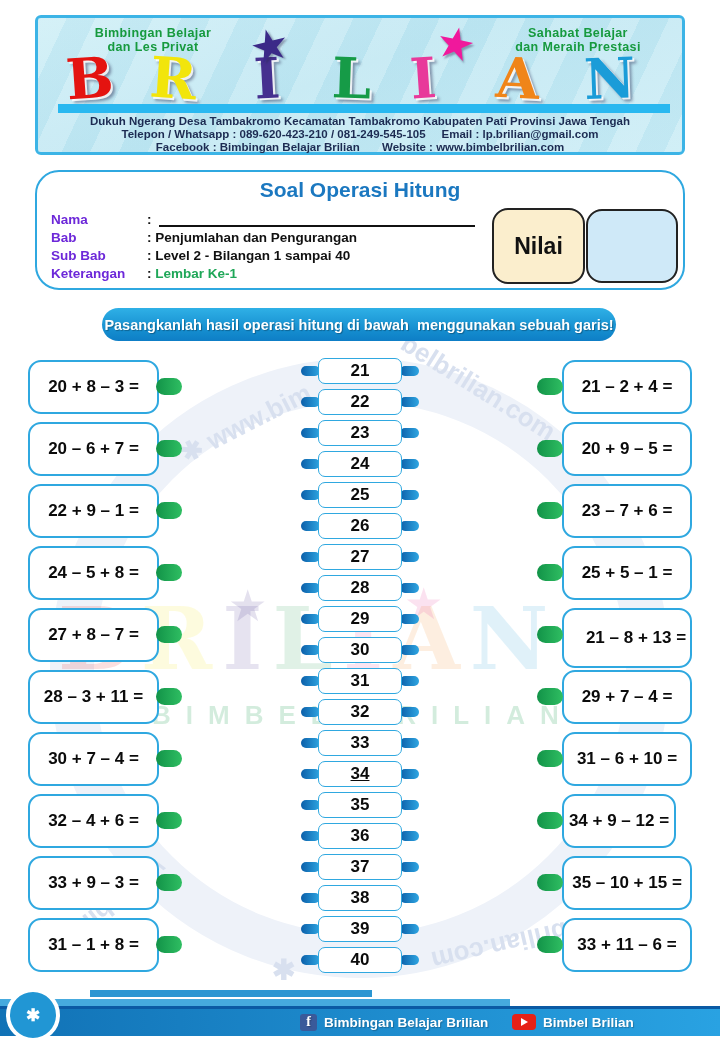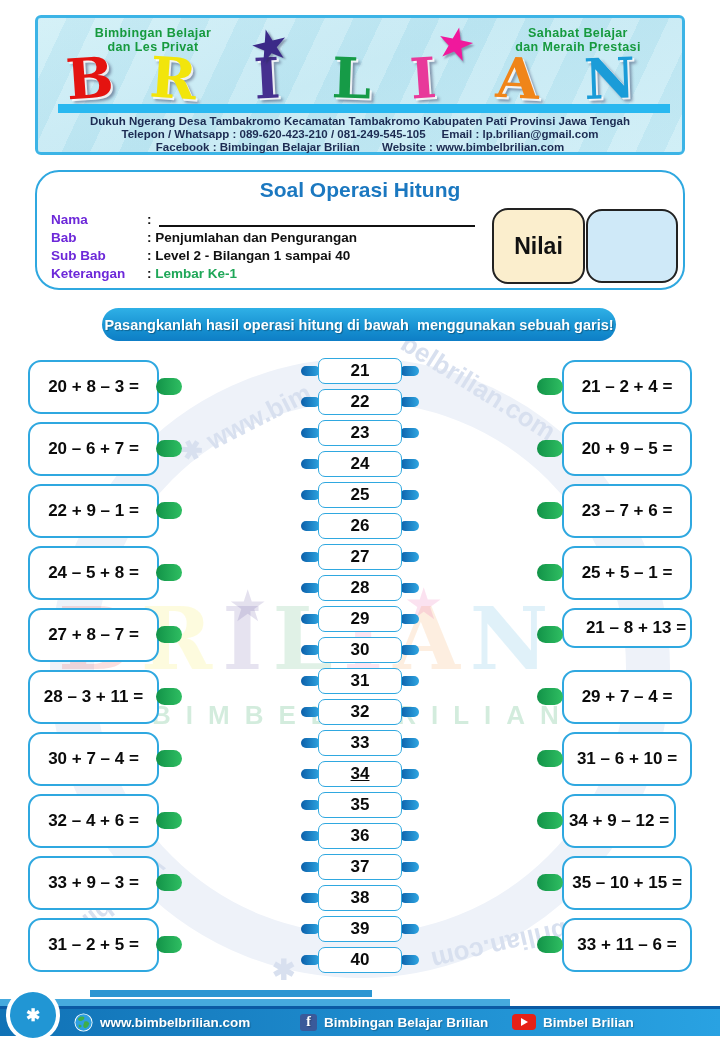--- a/index.html
+++ b/index.html
@@ -159,31 +159,31 @@
       <div class="pbox" style="left: 28px; top: 608px; width: 131px; height: 54px;">27 + 8 – 7 =</div>
       <div class="gdot" style="left: 156px; top: 626px;"></div>
       <div class="pbox" style="left: 28px; top: 670px; width: 131px; height: 54px;">28 – 3 + 11 =</div>
       <div class="gdot" style="left: 156px; top: 688px;"></div>
       <div class="pbox" style="left: 28px; top: 732px; width: 131px; height: 54px;">30 + 7 – 4 =</div>
       <div class="gdot" style="left: 156px; top: 750px;"></div>
       <div class="pbox" style="left: 28px; top: 794px; width: 131px; height: 54px;">32 – 4 + 6 =</div>
       <div class="gdot" style="left: 156px; top: 812px;"></div>
       <div class="pbox" style="left: 28px; top: 856px; width: 131px; height: 54px;">33 + 9 – 3 =</div>
       <div class="gdot" style="left: 156px; top: 874px;"></div>
-      <div class="pbox" style="left: 28px; top: 918px; width: 131px; height: 54px;">31 – 2 + 5 =</div>
+      <div class="pbox" style="left: 28px; top: 918px; width: 131px; height: 54px;">31 – 1 + 8 =</div>
       <div class="gdot" style="left: 156px; top: 936px;"></div>
       <div class="pbox" style="left: 562px; top: 360px; width: 130px; height: 54px;">21 – 2 + 4 =</div>
       <div class="gdot" style="left: 537px; top: 378px;"></div>
       <div class="pbox" style="left: 562px; top: 422px; width: 130px; height: 54px;">20 + 9 – 5 =</div>
       <div class="gdot" style="left: 537px; top: 440px;"></div>
       <div class="pbox" style="left: 562px; top: 484px; width: 130px; height: 54px;">23 – 7 + 6 =</div>
       <div class="gdot" style="left: 537px; top: 502px;"></div>
       <div class="pbox" style="left: 562px; top: 546px; width: 130px; height: 54px;">25 + 5 – 1 =</div>
       <div class="gdot" style="left: 537px; top: 564px;"></div>
-      <div class="pbox" style="left: 562px; top: 608px; width: 130px; height: 40px; padding-left: 18px;">21 – 8 + 13 =</div>
+      <div class="pbox" style="left: 562px; top: 608px; width: 130px; height: 60px; padding-left: 18px;">21 – 8 + 13 =</div>
       <div class="gdot" style="left: 537px; top: 626px;"></div>
       <div class="pbox" style="left: 562px; top: 670px; width: 130px; height: 54px;">29 + 7 – 4 =</div>
       <div class="gdot" style="left: 537px; top: 688px;"></div>
       <div class="pbox" style="left: 562px; top: 732px; width: 130px; height: 54px;">31 – 6 + 10 =</div>
       <div class="gdot" style="left: 537px; top: 750px;"></div>
       <div class="pbox" style="left: 562px; top: 794px; width: 114px; height: 54px;">34 + 9 – 12 =</div>
       <div class="gdot" style="left: 537px; top: 812px;"></div>
       <div class="pbox" style="left: 562px; top: 856px; width: 130px; height: 54px;">35 – 10 + 15 =</div>
       <div class="gdot" style="left: 537px; top: 874px;"></div>
       <div class="pbox" style="left: 562px; top: 918px; width: 130px; height: 54px;">33 + 11 – 6 =</div>
@@ -250,30 +250,20 @@
       <div class="nbox" style="top: 947px;">40</div>
     </div>
 
   <div class="stripeA abs"></div>
   <div class="stripeB abs"></div>
   <div class="fbar abs"></div>
   <div class="fcircle abs">
       <span>✱</span>
     </div>
 
-  <div class="fitem" style="left:74px;">
-    <svg width="19" height="19" viewBox="0 0 20 20">
-      <circle cx="10" cy="10" r="9.5" fill="#ffffff"></circle>
-      <circle cx="10" cy="10" r="8.6" fill="#2d9fe0"></circle>
-      <path d="M4 6 Q7 3 10 4 Q12 5 10 7 Q7 9 5 8 Z" fill="#3fae49"></path>
-      <path d="M11 9 Q15 8 16 11 Q15 15 12 16 Q9 15 10 12 Z" fill="#3fae49"></path>
-      <path d="M5 12 Q8 12 8 14 Q7 16 5 15 Z" fill="#3fae49"></path>
-    </svg>
-    <span>www.bimbelbrilian.com</span>
-  </div>
   <div class="fitem" style="left:300px;">
     <span class="fb-ic">
         <span>f</span>
       </span>
     <span>Bimbingan Belajar Brilian</span>
   </div>
   <div class="fitem" style="left:512px;">
     <span class="yt-ic">
         <span class="yt-tri"></span>
       </span>

